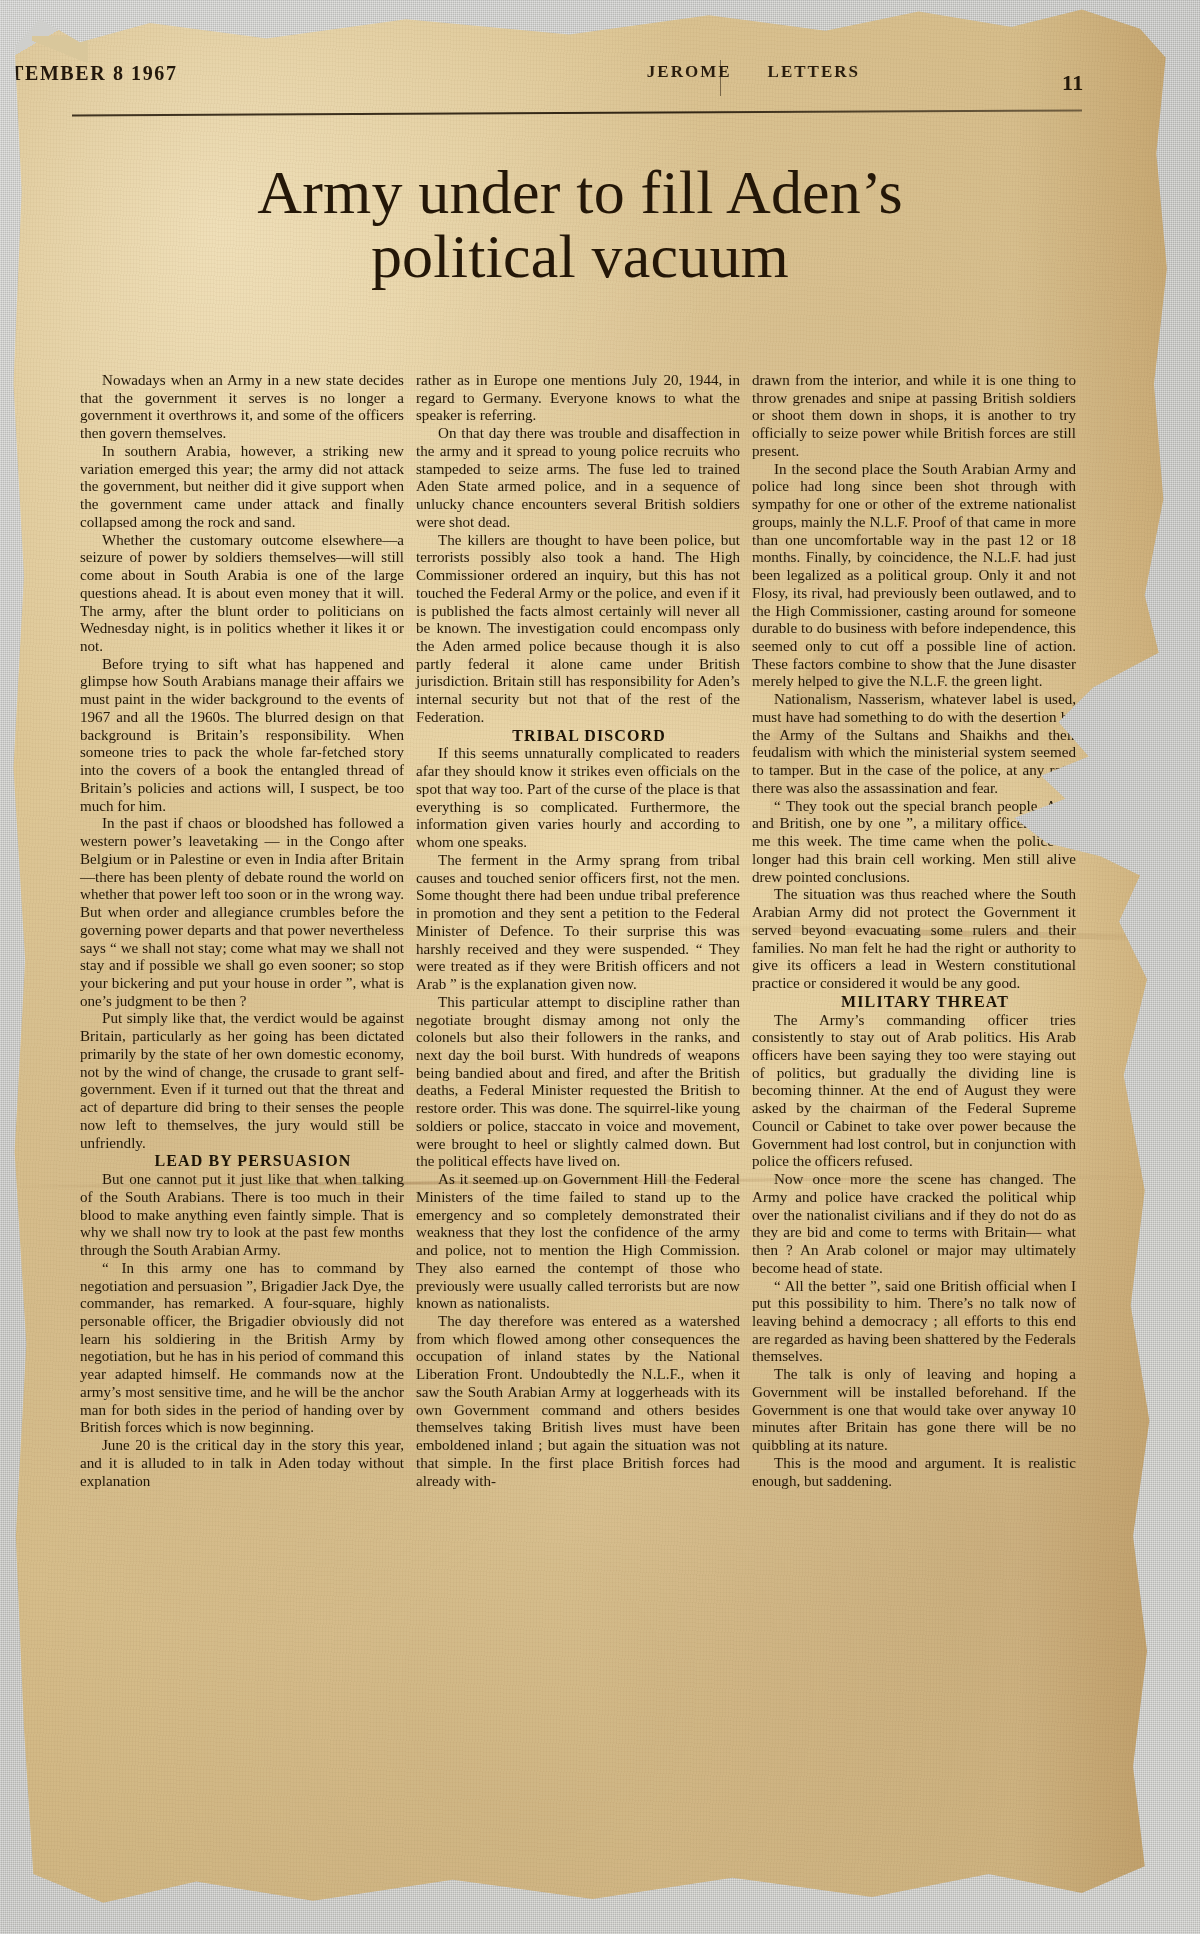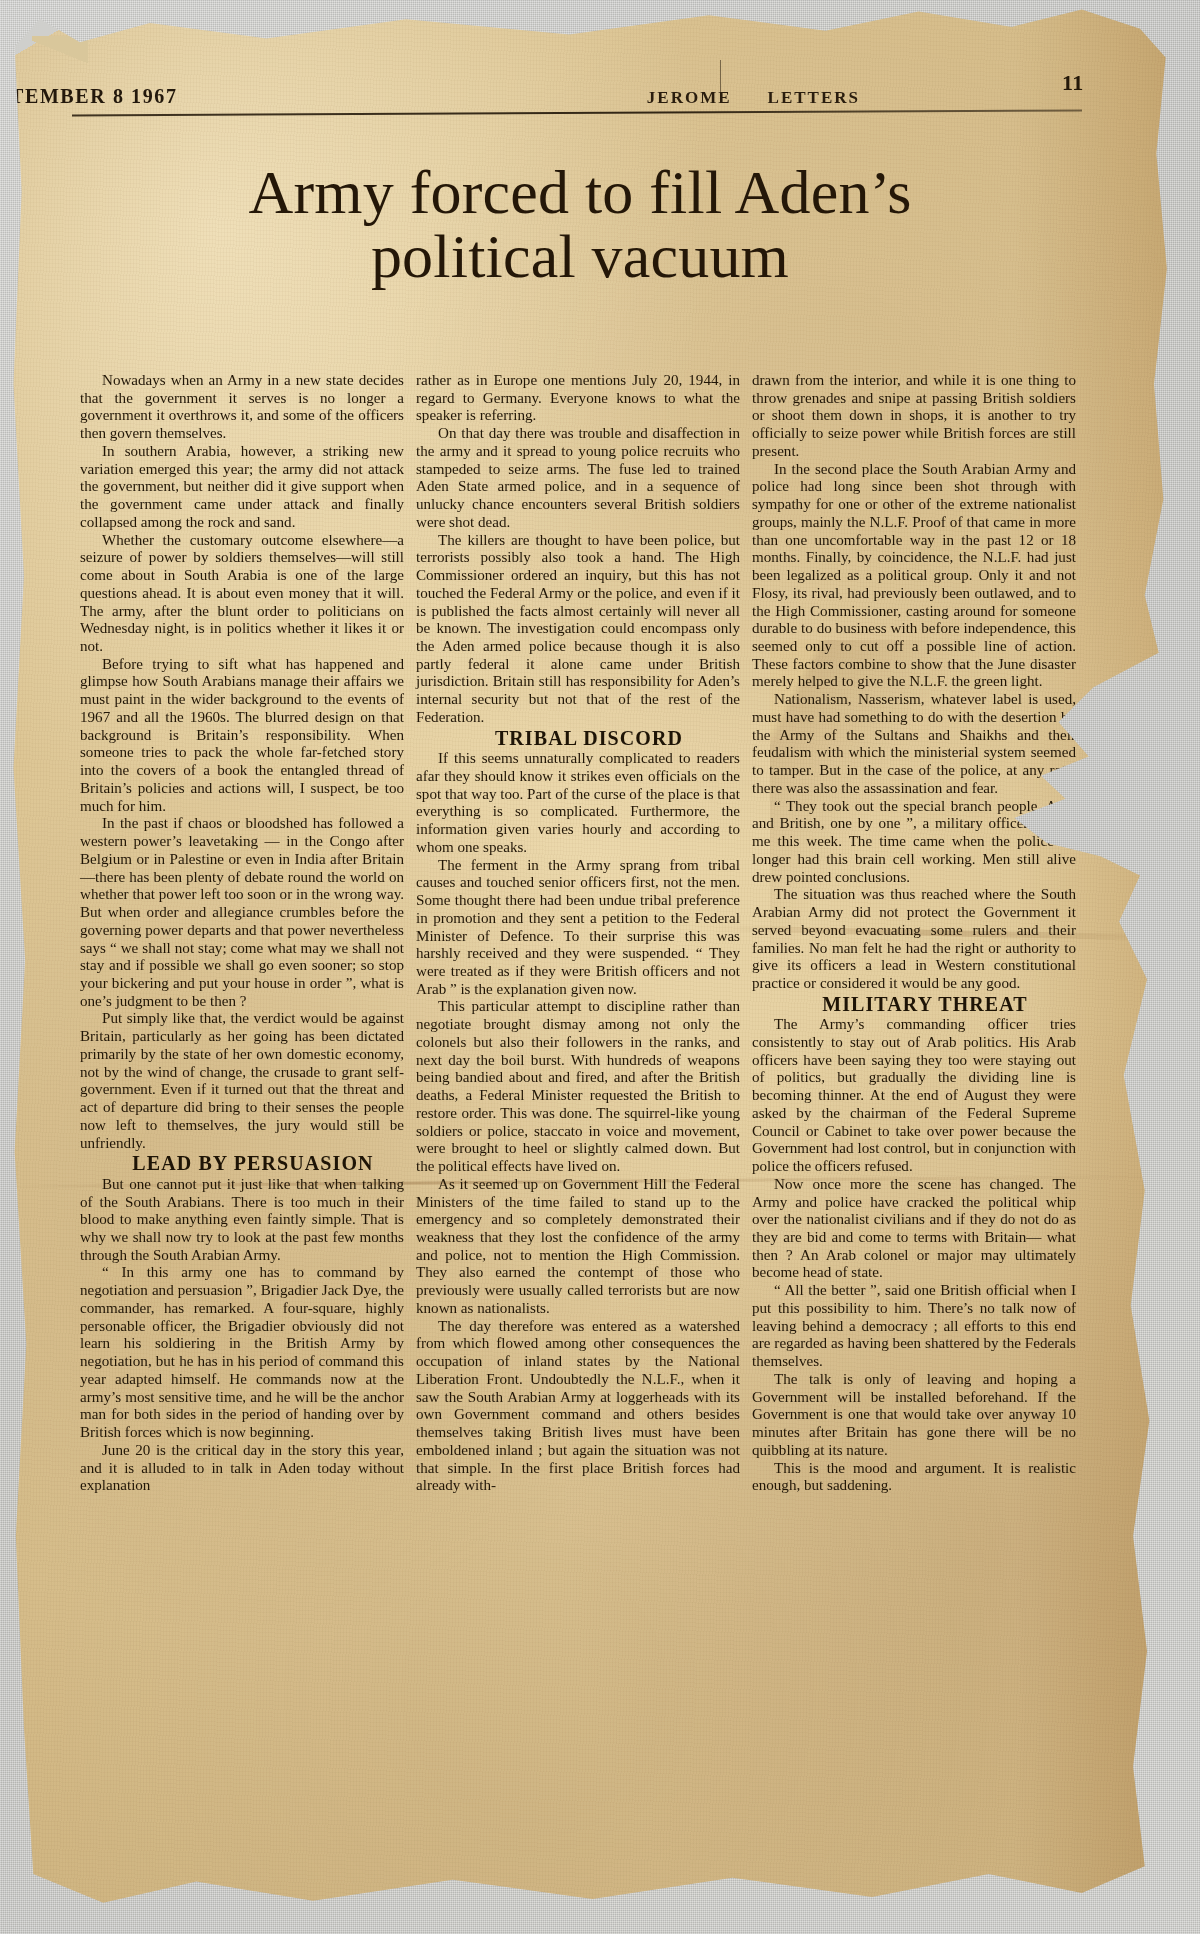--- a/index.html
+++ b/index.html
@@ -66,21 +66,21 @@
     transform:rotate(1.2deg);}
   
   .tear{position:absolute;background:#c9c9c6;pointer-events:none;}
   #tear-tl{left:0;top:0;width:86px;height:62px;
     background:linear-gradient(150deg,#cfcfcc 0 52%,rgba(0,0,0,0) 52%);}
   #tear-tl2{left:22px;top:36px;width:56px;height:30px;
     background:linear-gradient(22deg,rgba(0,0,0,0) 0 48%,#d9c79b 48%);}
   
   #masthead{
     position:absolute;left:0;top:62px;width:1100px;height:46px;
-    display:flex;align-items:flex-end;
+    display:flex;align-items:flex-start;
   }
   #masthead-date{
     font-family:"Liberation Serif",serif;
     font-weight:700;font-size:20px;letter-spacing:1.6px;
     color:#23180c;margin-left:0px;padding-left:0;
     white-space:nowrap;
   }
   #masthead-right{
     margin-left:auto;display:flex;align-items:flex-end;gap:36px;
     padding-right:250px;
@@ -127,21 +127,21 @@
     width:324px;
     font-family:"Liberation Serif",serif;
     font-size:15.1px;line-height:1.175;
     text-align:justify;
     color:#211607;
     hyphens:manual;
   }
   .col p{margin:0;text-indent:22px;}
   .col p.noindent{text-indent:0;}
   .sec-head{
-    text-align:center;font-weight:700;font-size:20px;
+    text-align:center;font-weight:700;font-size:16px;
     letter-spacing:1.1px;margin:13px 0 6px 0;text-indent:0;
     color:#1e1406;
   }
   
   #ink-fade{
     position:absolute;right:0;top:0;width:160px;height:100%;
     background:linear-gradient(270deg,rgba(196,160,106,.30) 0%,rgba(196,160,106,0) 100%);
     pointer-events:none;mix-blend-mode:multiply;
   }
 </style>
@@ -165,21 +165,21 @@
     <div id="masthead-right">
       <span class="mh-word">JEROME</span>
       <span class="mh-word">LETTERS</span>
     </div>
   </div>
   <div id="mh-divider"></div>
   <div id="masthead-pageno">11</div>
   <div id="rule-top"></div>
 
   <h1 id="headline">
-    <span class="hl-line">Army forced to fill Aden’s</span>
+    <span class="hl-line">Army under to fill Aden’s</span>
     <span class="hl-line">political vacuum</span>
   </h1>
 
 
   <div id="columns">
       <div class="col">
         <p>Nowadays when an Army in a new state decides that the government it serves is no longer a government it overthrows it, and some of the officers then govern themselves.</p>
         <p>In southern Arabia, however, a striking new variation emerged this year; the army did not attack the government, but neither did it give support when the government came under attack and finally collapsed among the rock and sand.</p>
         <p>Whether the customary outcome elsewhere—a seizure of power by soldiers themselves—will still come about in South Arabia is one of the large questions ahead. It is about even money that it will. The army, after the blunt order to politicians on Wednesday night, is in politics whether it likes it or not.</p>
         <p>Before trying to sift what has happened and glimpse how South Arabians manage their affairs we must paint in the wider background to the events of 1967 and all the 1960s. The blurred design on that background is Britain’s responsibility. When someone tries to pack the whole far-fetched story into the covers of a book the entangled thread of Britain’s policies and actions will, I suspect, be too much for him.</p>

